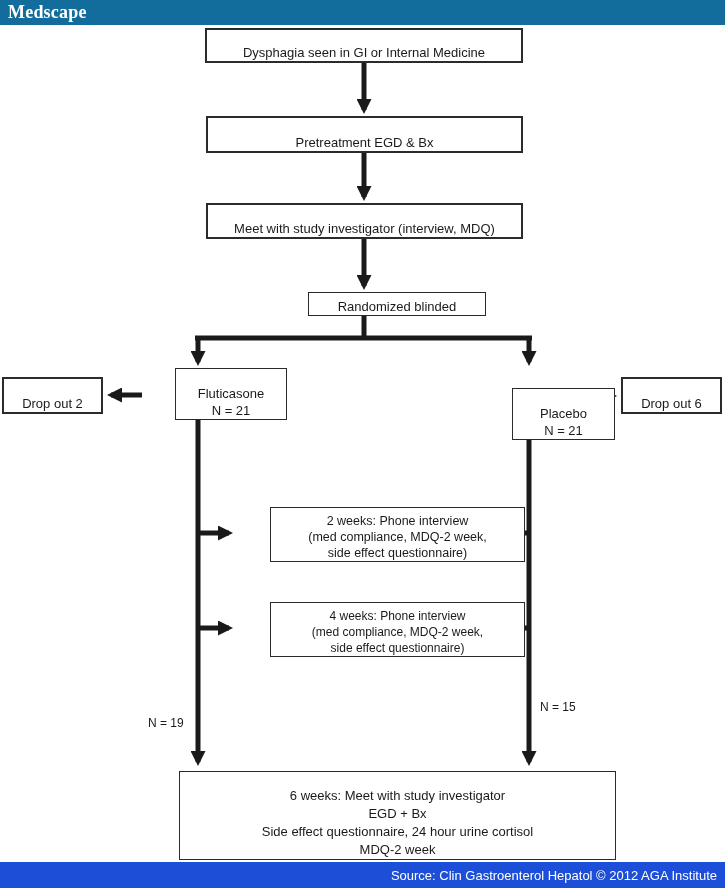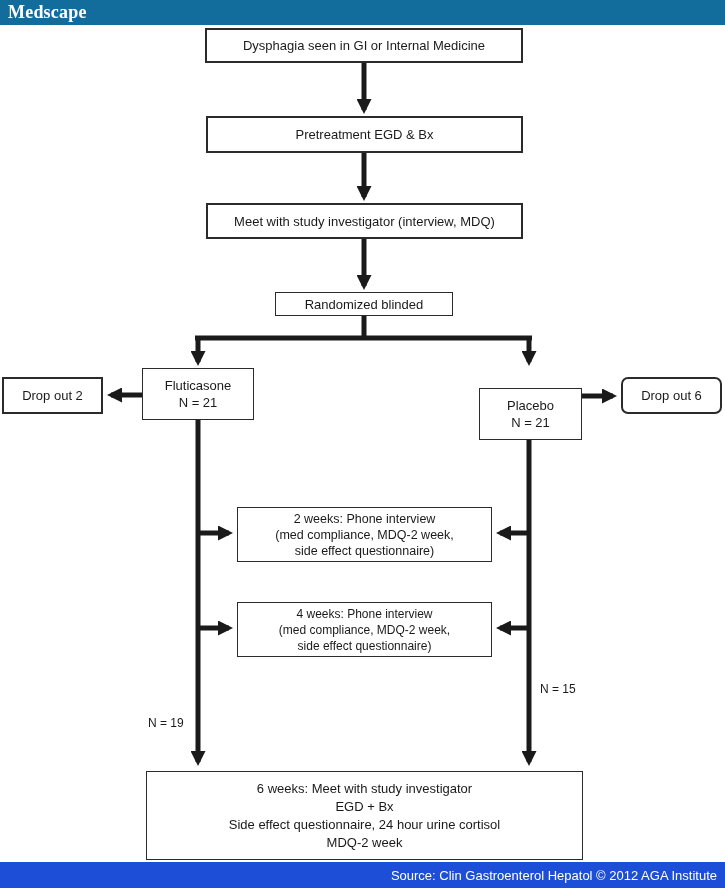--- a/index.html
+++ b/index.html
@@ -46,45 +46,45 @@
   }
   .fbox {
     position: absolute;
     background: #ffffff;
     border: 2px solid #2b2b2b;
     color: #1a1a1a;
     font-size: 13px;
     display: flex;
     flex-direction: column;
     align-items: center;
-    justify-content: center;
+    justify-content: flex-end;
     text-align: center;
     line-height: 17px;
     z-index: 2;
   }
-  .thin { border-width: 1px; }
+  .thin { border-width: 1px; margin-left: 33px; }
   .box-dysphagia   { left: 205px; top: 28px;  width: 318px; height: 35px; }
   .box-pretreat    { left: 206px; top: 116px; width: 317px; height: 37px; }
   .box-investigator{ left: 206px; top: 203px; width: 317px; height: 36px; }
   .box-randomized  { left: 275px; top: 292px; width: 178px; height: 24px; }
   .box-fluticasone { left: 142px; top: 368px; width: 112px; height: 52px; }
   .box-placebo     { left: 479px; top: 388px; width: 103px; height: 52px; }
   .box-dropout2    { left: 2px;   top: 377px; width: 101px; height: 37px; }
-  .box-dropout6    { left: 621px; top: 377px; width: 101px; height: 37px; border-radius: 7px; }
+  .box-dropout6    { left: 621px; top: 377px; width: 101px; height: 37px; }
   .box-week2       { left: 237px; top: 507px; width: 255px; height: 55px; font-size: 12.5px; line-height: 16px; }
   .box-week4       { left: 237px; top: 602px; width: 255px; height: 55px; font-size: 12px; line-height: 16px; }
   .box-final       { left: 146px; top: 771px; width: 437px; height: 89px; line-height: 18px; }
   .nlabel {
     position: absolute;
     color: #1a1a1a;
     font-size: 12px;
     z-index: 2;
   }
   .nlabel-left  { left: 148px; top: 716px; }
-  .nlabel-right { left: 540px; top: 682px; }
+  .nlabel-right { left: 540px; top: 700px; }
 </style>
 </head>
 <body>
 
 <div class="screen">
 
   <div class="topbar" style="background: rgb(19, 109, 156);">
     <span class="logo">Medscape</span>
   </div>
 

